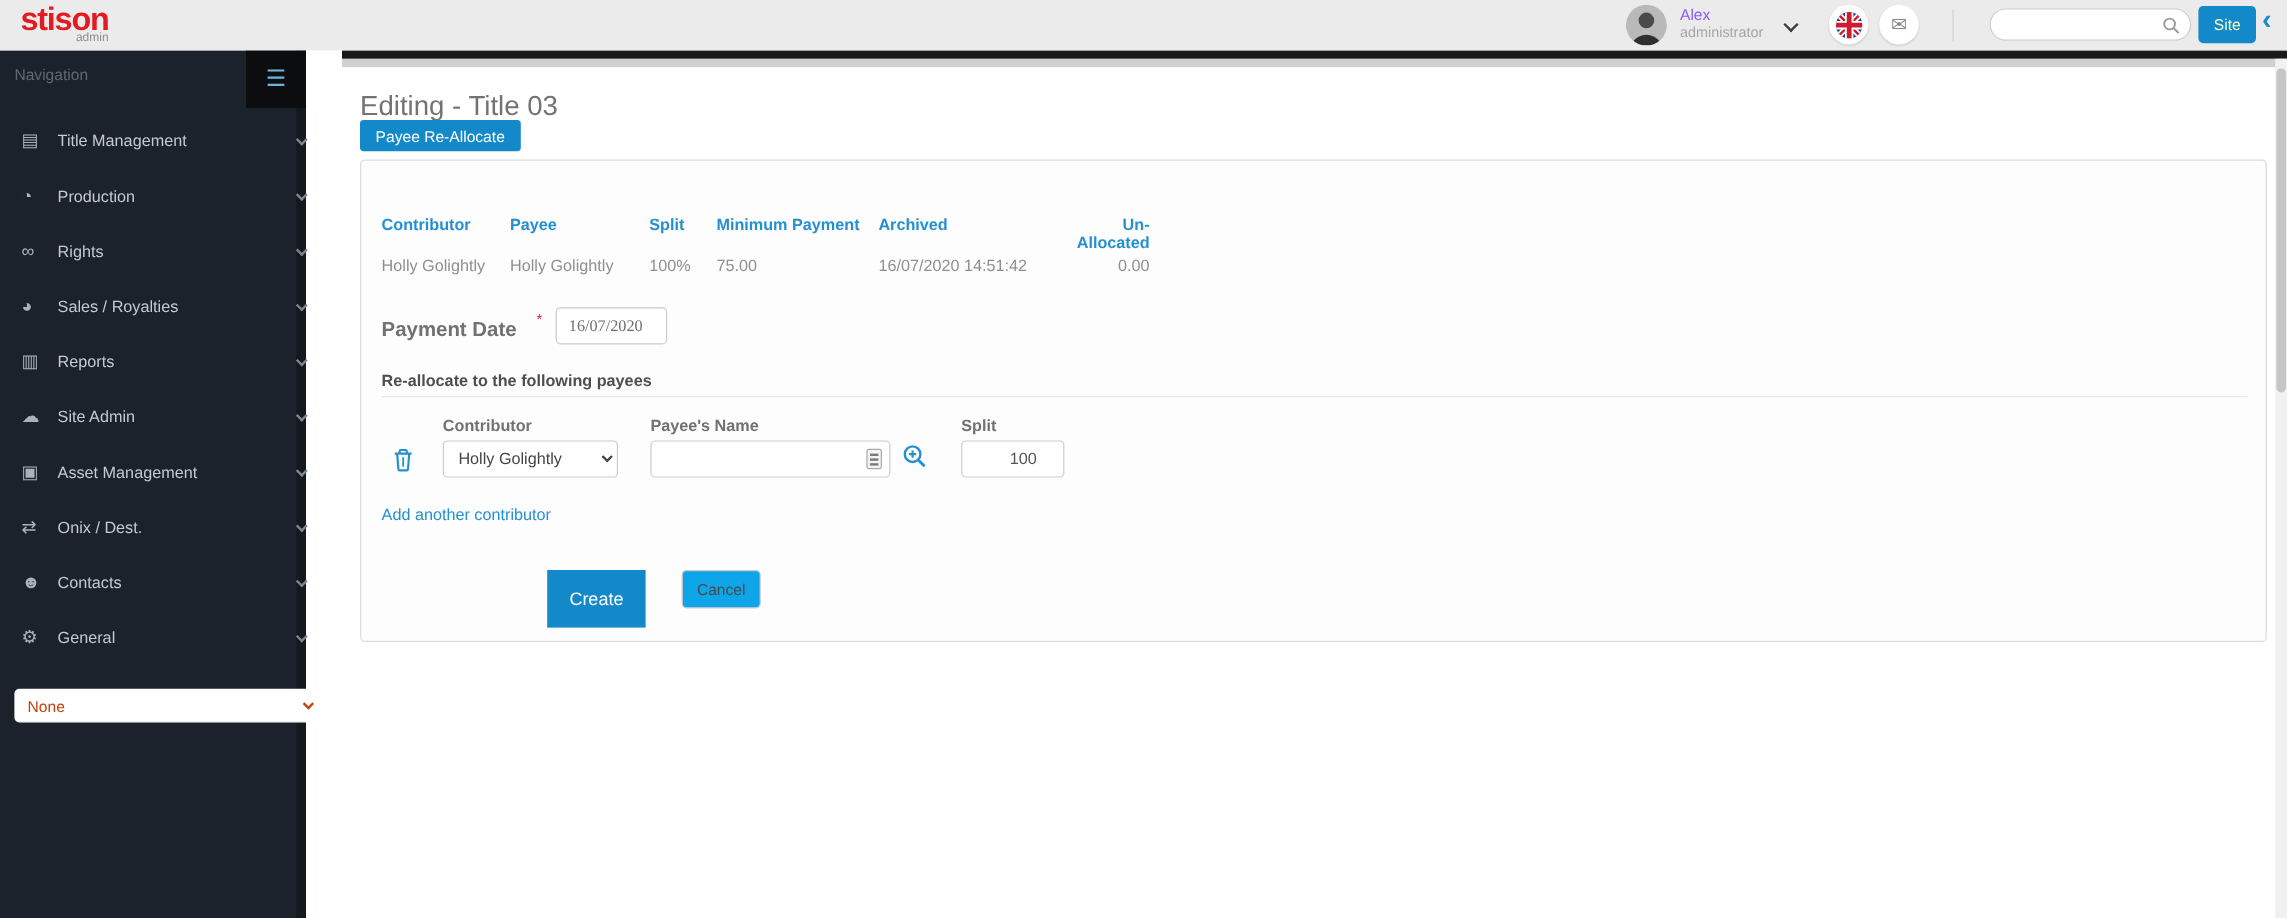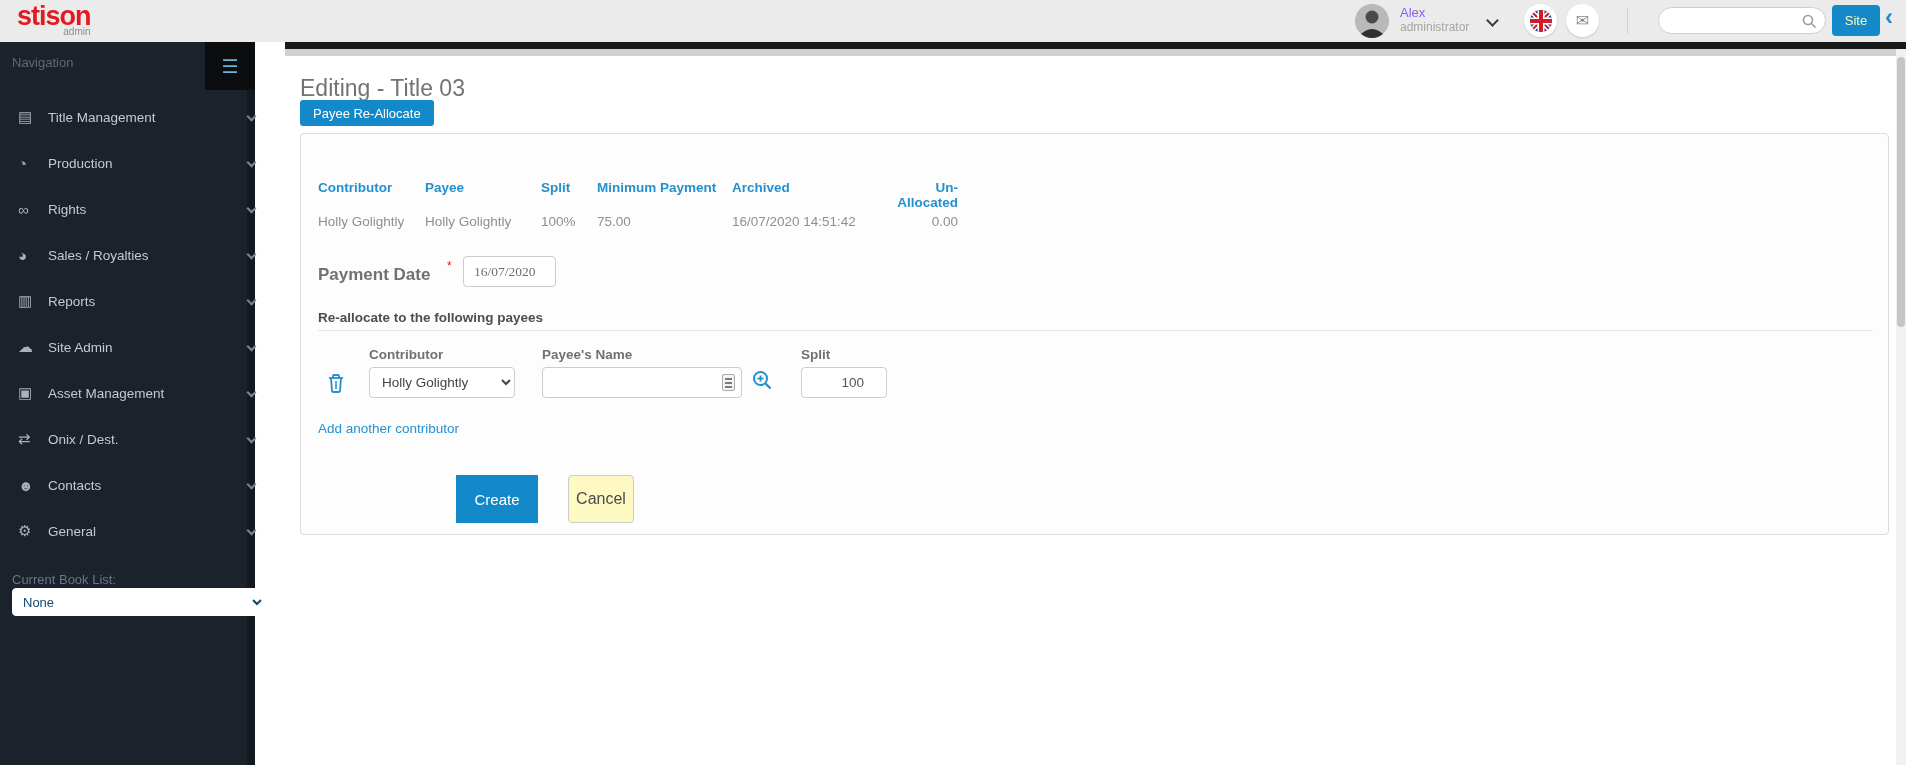--- a/index.html
+++ b/index.html
@@ -30,21 +30,21 @@
   .sidebar { position:absolute; left:0; top:42px; width:255px; height:723px; background:#1c222b; }
   .sidebar-strip { position:absolute; right:0; top:0; width:8px; height:723px; background:#141920; }
   .nav-label { position:absolute; left:12px; top:13px; font-size:13px; color:#5d6975; }
   .sb-toggle { position:absolute; right:0; top:0; width:50px; height:48px; background:#0c0d0f; color:#6cb2d9; font-size:19px; display:flex; align-items:center; justify-content:center; cursor:pointer; }
   .menu { position:absolute; left:0; top:52px; width:277px; }
   .menu-item { position:relative; height:46px; display:flex; align-items:center; padding-left:18px; cursor:pointer; }
   .menu-icon { width:30px; font-size:15px; color:#a9b1bb; }
   .menu-label { font-size:13.5px; color:#c3cad1; }
   .menu-chev { position:absolute; right:22px; top:19px; width:7px; height:7px; border-right:2px solid #7c858e; border-bottom:2px solid #7c858e; transform:rotate(45deg); }
   .booklist-label { position:absolute; left:12px; top:530px; font-size:13px; color:#6b7682; }
-  .booklist-select { position:absolute; left:12px; top:546px; width:254px; height:28px; font-size:13px; font-family:"Liberation Sans",sans-serif; color:#0c4a6e; border-radius:4px; border:1px solid #fff; background:#fff; padding-left:6px; }
+  .booklist-select { position:absolute; left:12px; top:532px; width:254px; height:28px; font-size:13px; font-family:"Liberation Sans",sans-serif; color:#c2410c; border-radius:4px; border:1px solid #fff; background:#fff; padding-left:6px; }
 
   
   .main { position:absolute; left:285px; top:42px; width:1611px; height:723px; background:#fff; }
   .main-topbar { position:absolute; left:0; top:0; width:1621px; height:7px; background:#191919; }
   .main-graybar { position:absolute; left:0; top:7px; width:1621px; height:7px; background:#d0d0d0; }
   .page-title { position:absolute; left:15px; top:33px; font-size:23px; font-weight:400; color:#717375; }
   .action-btn { position:absolute; left:15px; top:58px; height:26px; padding:0 13px; background:#1389ca; color:#fff; border:none; border-radius:3px; font-size:13px; font-family:"Liberation Sans",sans-serif; cursor:pointer; }
 
   .panel { position:absolute; left:15px; top:91px; width:1589px; height:402px; background:#fdfdfd; border:1px solid #dcdcdc; border-radius:4px; }
   .note { position:absolute; left:17px; top:17px; font-size:13px; font-style:italic; color:#9b9b9b; }
@@ -66,21 +66,21 @@
   .contrib-select { position:absolute; left:68px; top:233px; width:146px; height:31px; font-size:13.5px; color:#444; border:1px solid #ccc; border-radius:4px; background:#fff; padding-left:8px; font-family:"Liberation Sans",sans-serif; }
   .payee-wrap { position:absolute; left:241px; top:233px; width:200px; height:31px; border:1px solid #ccc; border-radius:4px; background:#fff; }
   .payee-input { position:absolute; left:8px; top:3px; width:160px; height:23px; border:none; outline:none; font-size:13.5px; color:#444; font-family:"Liberation Sans",sans-serif; }
   .payee-picker { position:absolute; right:6px; top:6px; width:13px; height:17px; border:1px solid #a9a9a9; border-radius:2px; background:#f4f4f4; display:flex; flex-direction:column; align-items:center; justify-content:center; gap:2px; cursor:pointer; }
   .payee-picker i { display:block; width:7px; height:2px; background:#7a7a7a; }
   .zoom-btn { position:absolute; left:451px; top:236px; cursor:pointer; background:none; border:none; }
   .split-input { position:absolute; left:500px; top:233px; width:86px; height:31px; border:1px solid #ccc; border-radius:4px; font-size:13.5px; color:#555; text-align:right; padding-right:22px; font-family:"Liberation Sans",sans-serif; background:#fff; }
 
   .add-link { position:absolute; left:17px; top:287px; font-size:13.5px; color:#2590d0; text-decoration:none; cursor:pointer; }
   .create-btn { position:absolute; left:155px; top:341px; width:82px; height:48px; background:#1389ca; color:#fff; border:none; border-radius:0; font-size:15px; font-family:"Liberation Sans",sans-serif; cursor:pointer; }
-  .cancel-btn { position:absolute; left:267px; top:341px; width:66px; height:48px; background:#fef9c3; color:#4a4a4a; border:1px solid #ccc; border-radius:4px; font-size:16px; font-family:"Liberation Sans",sans-serif; cursor:pointer; }
+  .cancel-btn { position:absolute; left:267px; top:341px; width:66px; height:32px; background:#0ea5e9; color:#4a4a4a; border:1px solid #ccc; border-radius:4px; font-size:13px; font-family:"Liberation Sans",sans-serif; cursor:pointer; }
 
   
   .scrollbar { position:absolute; right:0; top:49px; width:10px; height:716px; background:#f1f1f1; }
   .scroll-thumb { position:absolute; right:1px; top:8px; width:8px; height:270px; background:#c6c6c6; border-radius:4px; }
 </style>
 </head>
 <body>
 
 <div class="header">
   <div class="logo">

